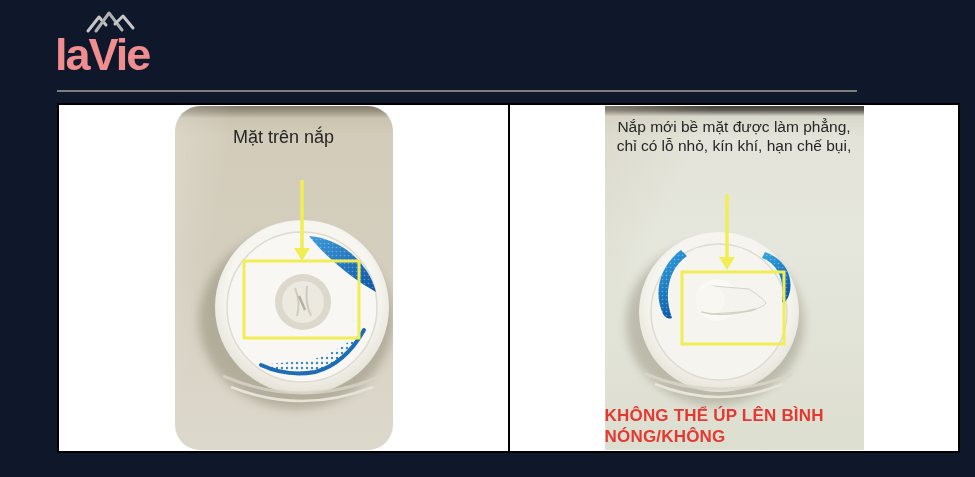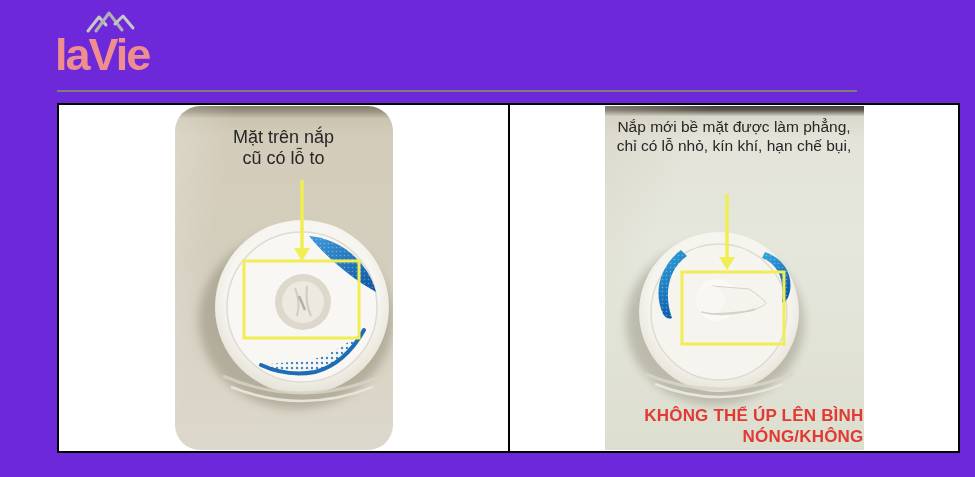--- a/index.html
+++ b/index.html
@@ -2,21 +2,21 @@
 <html style="--brand: #f08d8f; --mountain: #b5b5b5; --annotation: #f1ee54; --warning: #e23a33; --divider: #7d7d7d; --border: #000000; --caption: #262626;"><head>
 <meta charset="utf-8">
 <style>
   :root{
     --brand:#f08d8f; --mountain:#b5b5b5; --annotation:#f1ee54;
     --warning:#e23a33; --divider:#7d7d7d; --border:#000000; --caption:#262626;
   }
   *{box-sizing:border-box;margin:0;padding:0}
   html,body{background:#ffffff}
   body{width:975px;height:477px;overflow:hidden;font-family:"Liberation Sans",sans-serif;position:relative}
-  .page{position:absolute;inset:0;background:#6d28d9}
+  .page{position:absolute;inset:0;background:#0f172a}
 
   
   .logo{position:absolute;left:55px;top:10px}
   .mountains{display:block;margin-left:30px}
   .brand{font-size:45px;font-weight:bold;letter-spacing:-2px;color:var(--brand);line-height:0.92}
 
   
   .rule{position:absolute;left:57px;top:90px;width:800px;height:2px;background:var(--divider)}
 
   
@@ -38,21 +38,21 @@
       linear-gradient(115deg, rgba(208,203,183,0.40) 0%, rgba(208,203,183,0) 26%),
       linear-gradient(180deg,#45413a 0%,#5a564e 1.2%,#d9d8cc 3.0%,#e3e3d9 9%,#e5e6dc 40%,#e2e3d7 70%,#dcdecf 100%);
     text-decoration: underline;
   }
   .overlay{position:absolute;left:0;top:0}
 
   .caption{position:absolute;left:0;width:100%;text-align:center;color:var(--caption)}
   .caption-left{top:21px;font-size:18px;line-height:21px}
   .caption-right{top:11px;font-size:15.5px;line-height:19px}
 
-  .warning{position:absolute;left:0;bottom:3px;width:100%;text-align:right;
+  .warning{position:absolute;left:0;bottom:3px;width:100%;text-align:left;
            color:var(--warning);font-weight:bold;font-size:17px;line-height:21px;letter-spacing:0.2px}
 </style>
 </head>
 <body>
 
 <div class="page">
 
   <div class="logo">
     <svg class="mountains" width="58" height="24" viewBox="0 0 58 24">
       <path d="M3,21 L14,7 L21,15" fill="none" stroke="#c6c6c6" stroke-width="3" stroke-linecap="round" stroke-linejoin="round"></path>
@@ -110,21 +110,20 @@
 
           <rect x="69" y="155" width="115" height="77" fill="none" style="stroke:var(--annotation)" stroke-width="3"></rect>
           <g>
             <line x1="127" y1="74" x2="127" y2="143" style="stroke:var(--annotation)" stroke-width="3.5"></line>
             <polygon points="119,142 135,142 127,155" style="fill:var(--annotation)"></polygon>
           </g>
         </svg>
 
         <div class="caption caption-left">
           <div>Mặt trên nắp</div>
-          <div>cũ có lỗ to</div>
         </div>
       </div>
     </div>
 
     <div class="cell cell-right">
       <div class="photo photo-right">
         <svg class="overlay" width="259" height="344" viewBox="0 0 259 344">
           <defs>
             <radialGradient id="capR" cx="50%" cy="44%" r="60%">
               <stop offset="0.72" stop-color="#f5f4ef"></stop>

